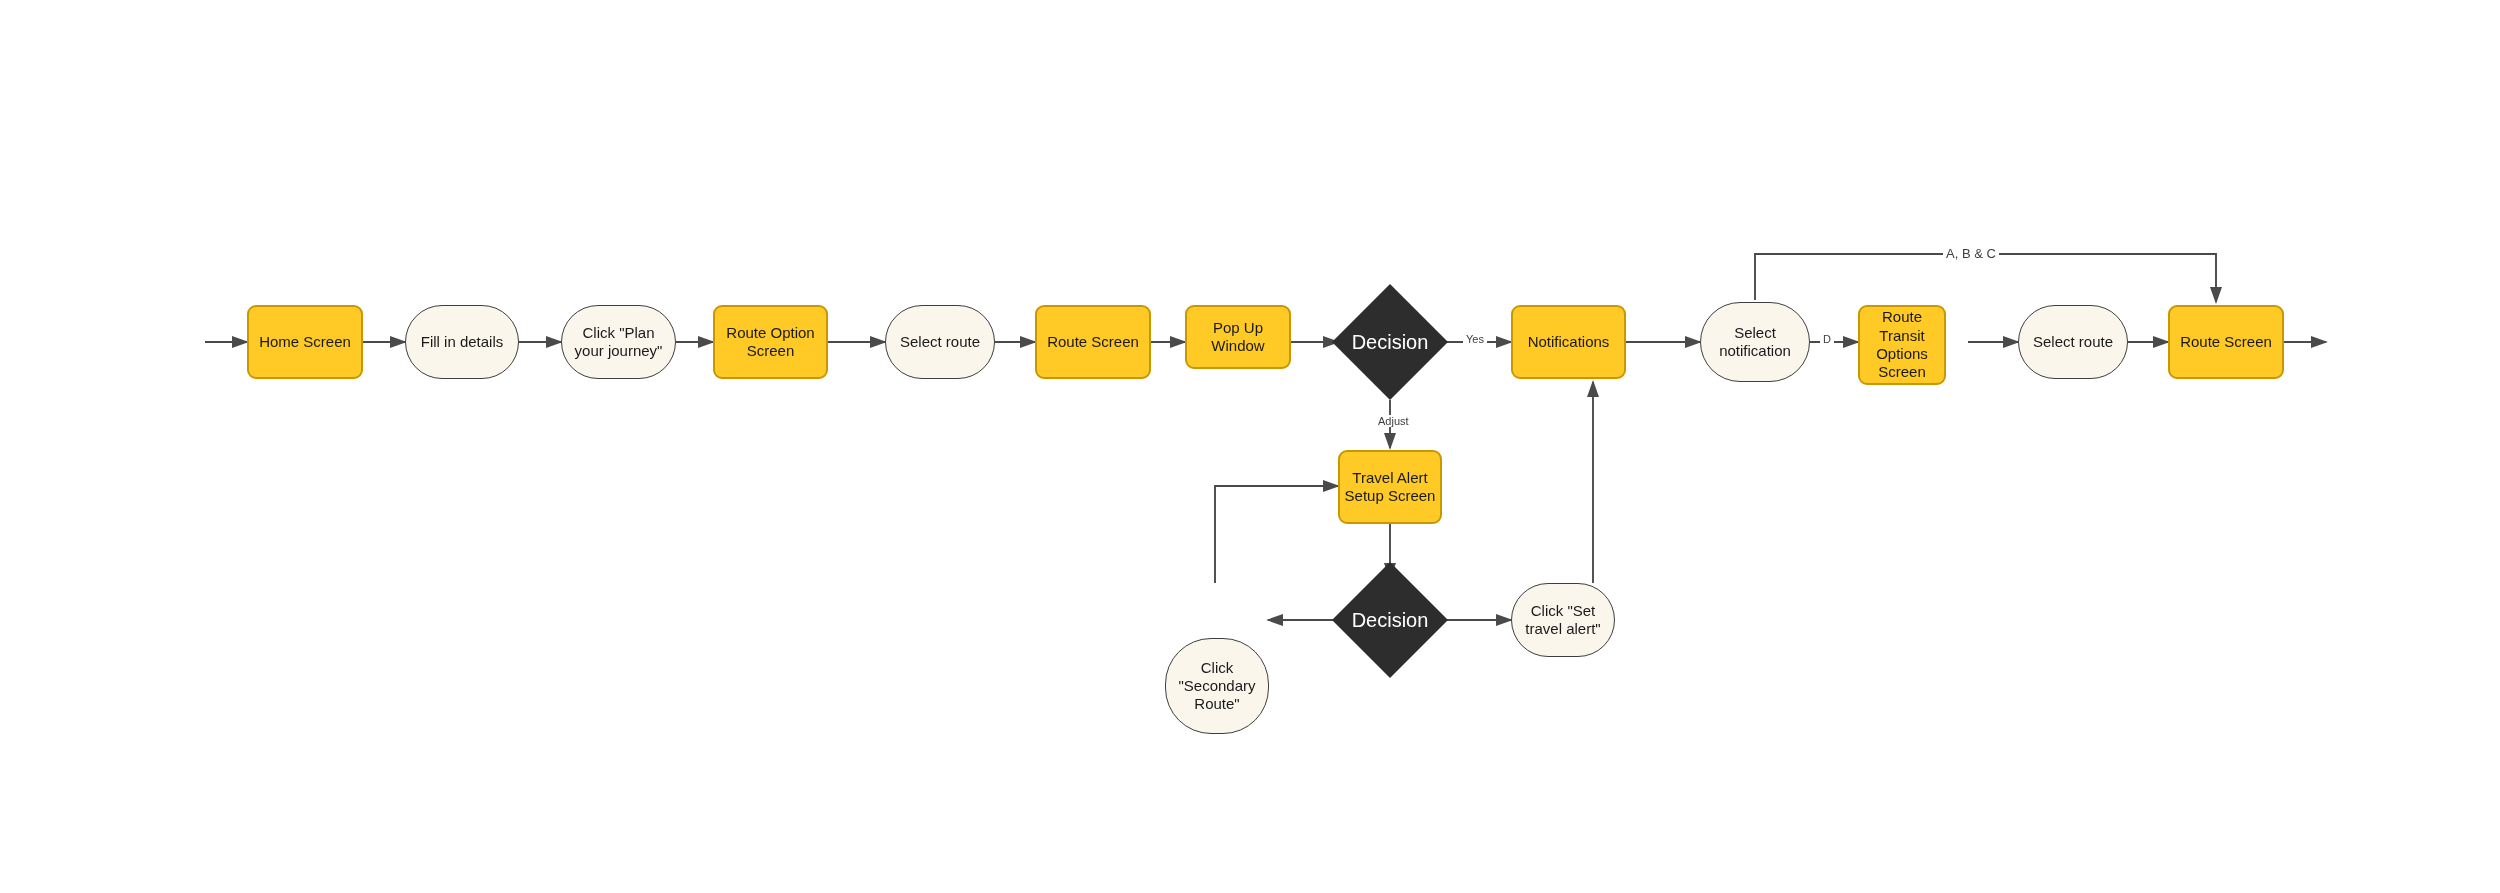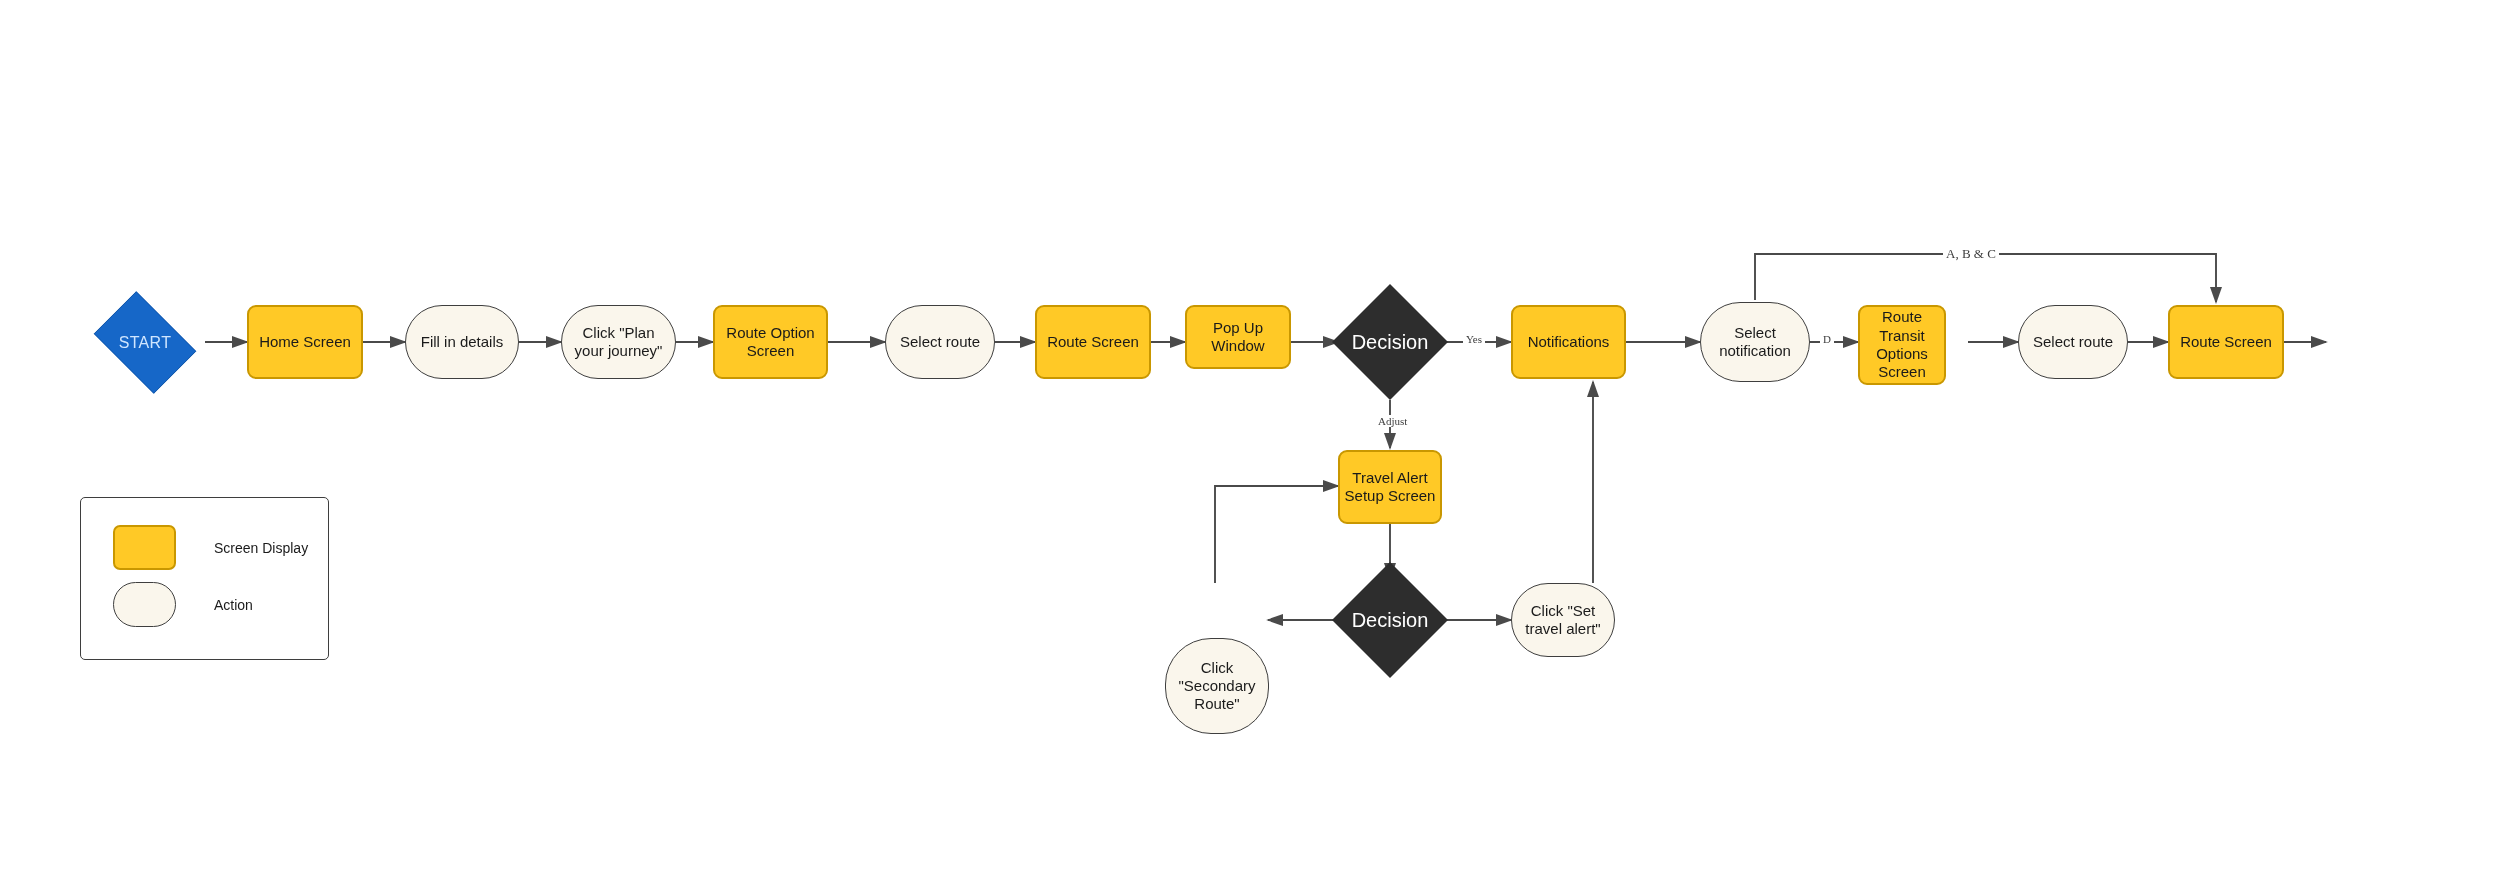--- a/index.html
+++ b/index.html
@@ -66,21 +66,21 @@
   }
   .decision .dlabel{position:relative;z-index:2;}
 
   .edge-label{
     position:absolute;
     font-size:11px;
     color:#3D3D3D;
     background:#ffffff;
     padding:0 3px;
     white-space:nowrap;
-    font-family:Liberation Serif, serif;
+    font-family:Liberation Sans, sans-serif;
   }
   .edge-label.big{font-size:13px;}
 
   
   #legend{
     position:absolute;
     left:80px;top:497px;width:249px;height:163px;
     border:1.6px solid #3E3E3E;
     border-radius:5px;
     background:#ffffff;
@@ -134,24 +134,20 @@
       <path d="M1446,620 L1511,620"></path>
 
       <path d="M1215,583 L1215,486 L1338,486"></path>
 
       <path d="M1593,583 L1593,382"></path>
 
       <path d="M1755,300 L1755,254 L2216,254 L2216,302"></path>
     </g>
   </svg>
 
-  <div class="node terminator" style="left:85px;top:300px;width:120px;height:85px;">
-    <span class="dshape"></span>
-    <span class="dlabel">START</span>
-  </div>
 
   <div class="node screen" style="left:247px;top:305px;width:116px;height:74px;">
     <span>Home Screen</span>
   </div>
 
   <div class="node action" style="left:405px;top:305px;width:114px;height:74px;">
     <span>Fill in details</span>
   </div>
 
   <div class="node action" style="left:561px;top:305px;width:115px;height:74px;">
@@ -225,24 +221,14 @@
   <div class="node action" style="left:1511px;top:583px;width:104px;height:74px;">
     <span>Click "Set
 travel alert"</span>
   </div>
 
   <div class="edge-label" style="left:1463px;top:333px;">Yes</div>
   <div class="edge-label" style="left:1375px;top:415px;">Adjust</div>
   <div class="edge-label" style="left:1820px;top:333px;">D</div>
   <div class="edge-label big" style="left:1943px;top:246px;">A, B &amp; C</div>
 
-  <div id="legend">
-    <div class="legend-row" style="left:32px;top:27px;">
-      <span class="legend-swatch-screen"></span>
-      <span class="legend-text">Screen Display</span>
-    </div>
-    <div class="legend-row" style="left:32px;top:84px;">
-      <span class="legend-swatch-action"></span>
-      <span class="legend-text">Action</span>
-    </div>
-  </div>
 
 </div>
 
 </body></html>

